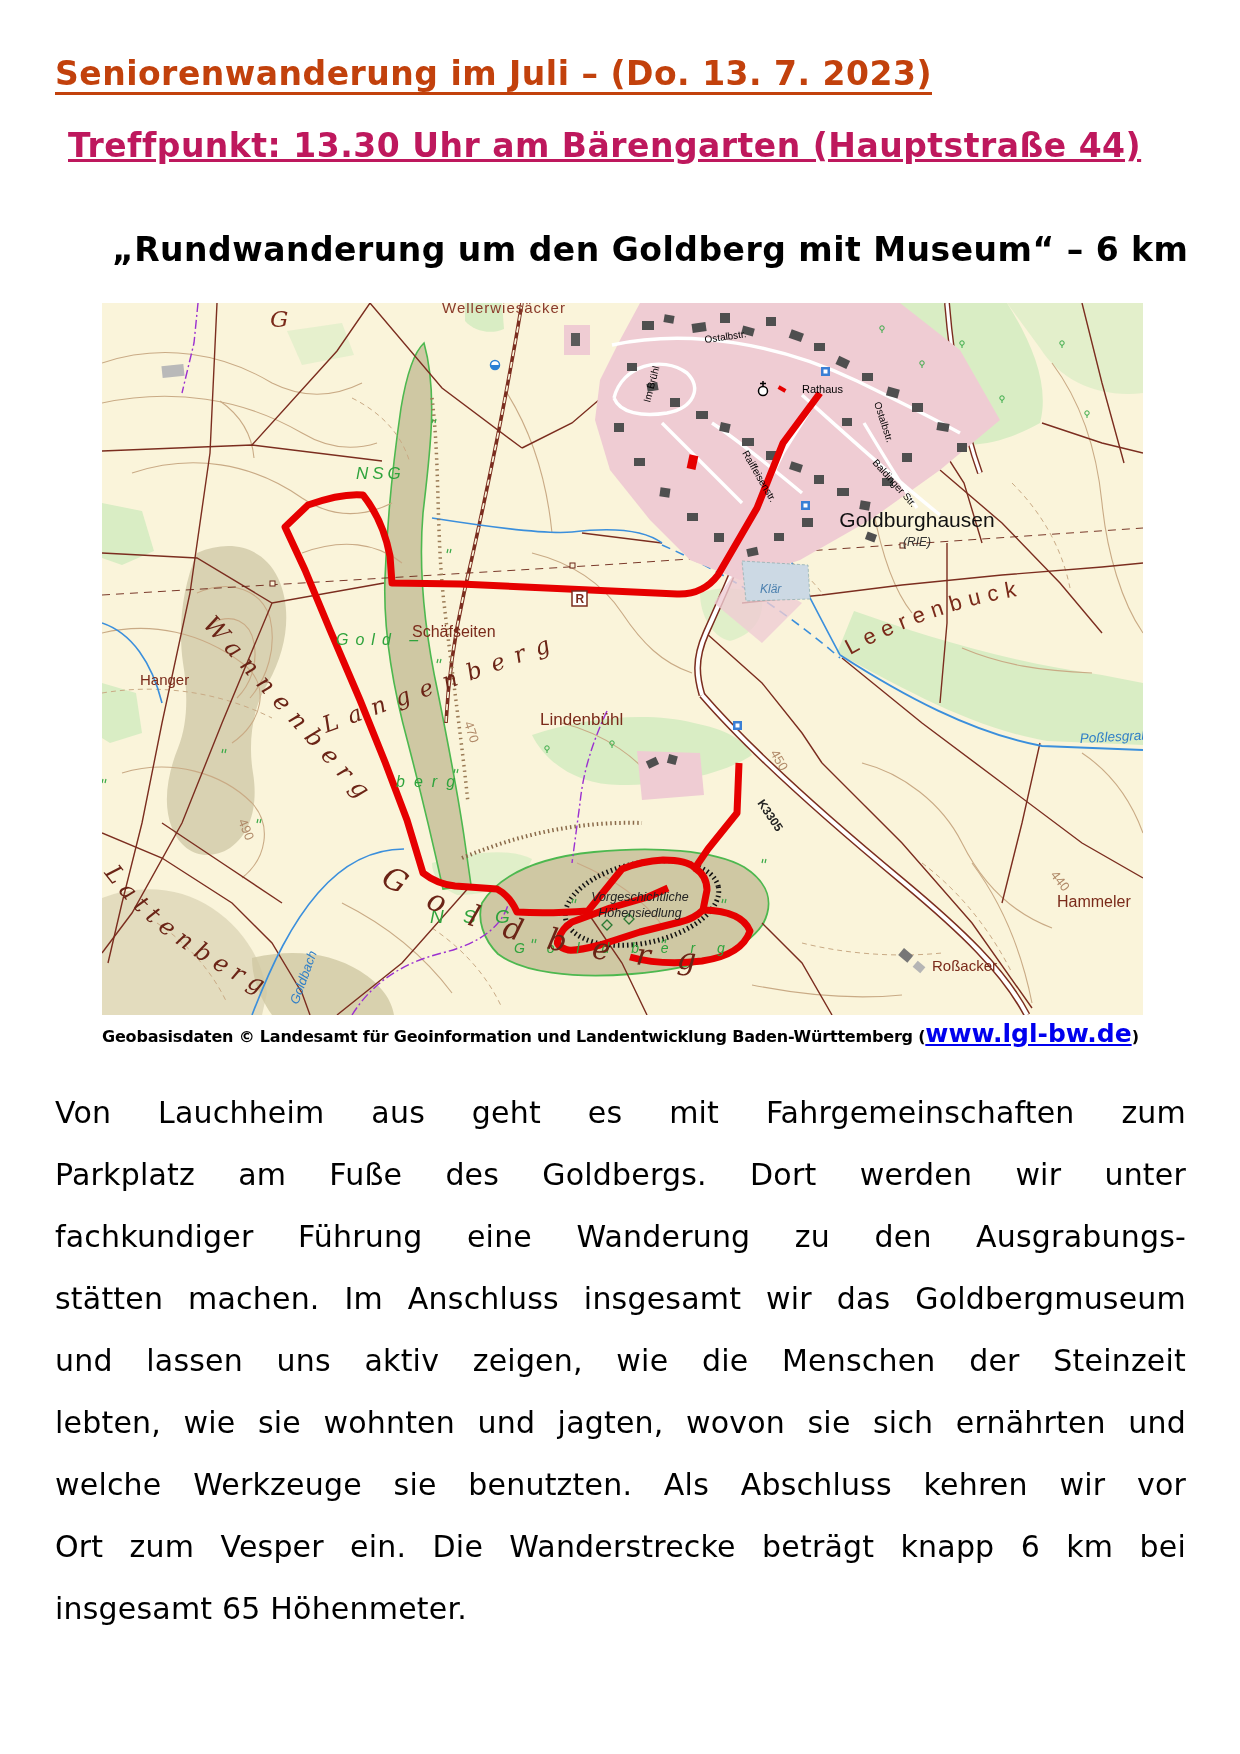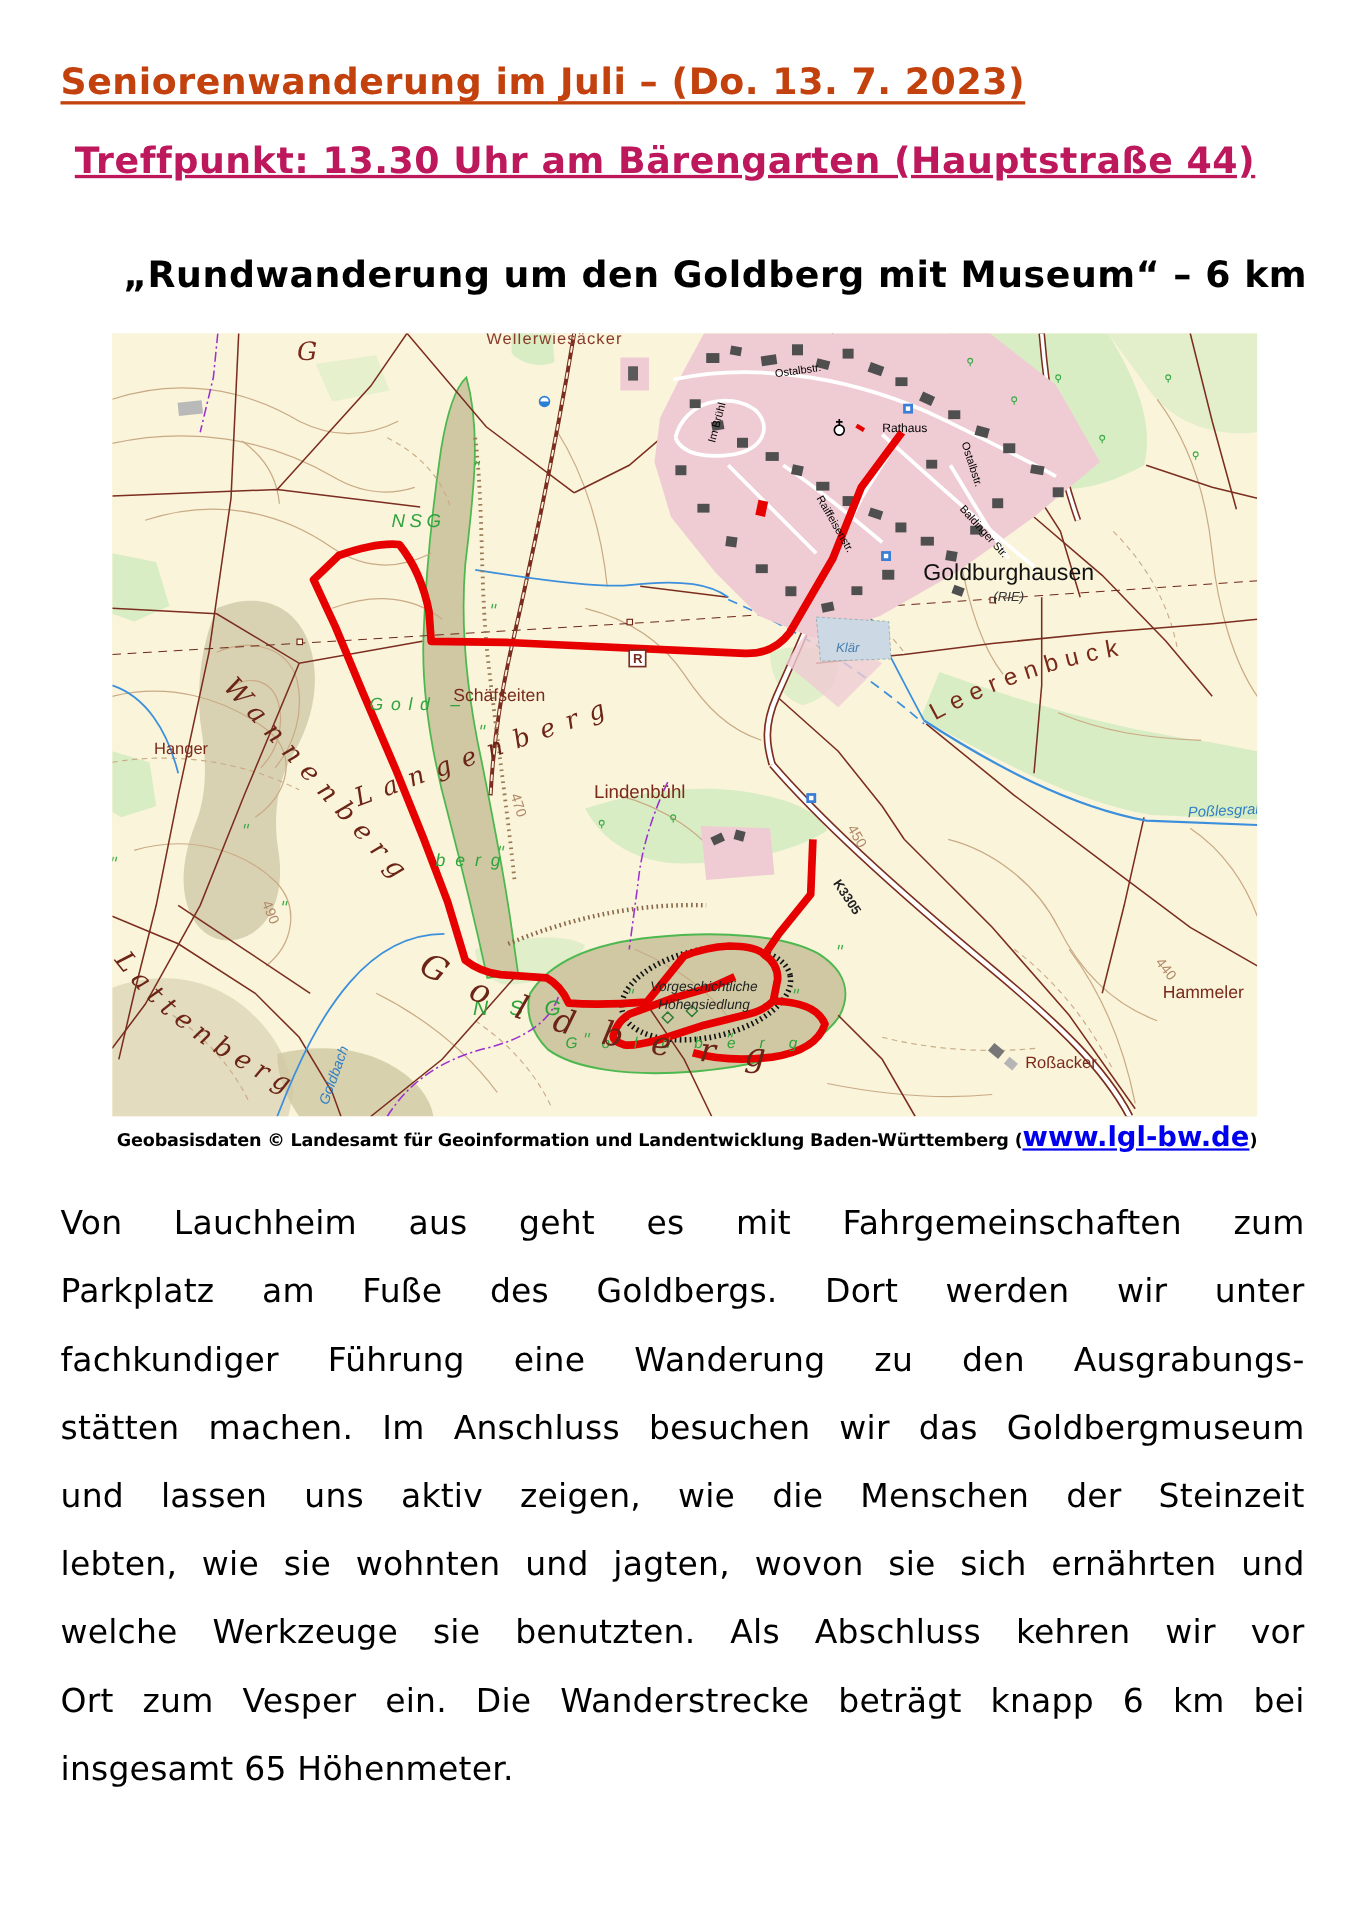--- a/index.html
+++ b/index.html
@@ -3,21 +3,21 @@
 <meta charset="utf-8">
 <style>
   html,body{margin:0;padding:0;background:#fff;}
   .page{position:relative;width:1240px;height:1754px;background:#fff;overflow:hidden;
         font-family:"DejaVu Sans","Liberation Sans",sans-serif;}
   .title{position:absolute;left:55px;top:54px;font-size:33px;font-weight:bold;
          text-decoration:underline;text-underline-offset:7px;letter-spacing:.5px;color:#c2410c;}
   .meeting{position:absolute;left:68px;top:126px;font-size:33px;font-weight:bold;letter-spacing:.5px;color:#be185d;text-decoration:underline;}
   .subtitle{position:absolute;left:112px;top:190px;font-size:33px;font-weight:bold;letter-spacing:.5px;color:#000;margin-top:40px;}
   .map-wrap{position:absolute;left:102px;top:303px;width:1041px;height:712px;overflow:hidden;background:#faf4da;}
-  .caption{position:absolute;left:102px;top:1019px;width:1041px;text-align:right;color:#000;}
+  .caption{position:absolute;left:102px;top:1019px;width:1041px;text-align:left;color:#000;}
   .caption .cap-txt{font-size:16px;font-weight:bold;letter-spacing:-.2px;}
   .caption .cap-link{font-size:25px;font-weight:bold;color:#0000ee;text-decoration:underline;cursor:pointer;}
   .body-text{position:absolute;left:55px;top:1082px;width:1131px;color:#000;
              font-size:30px;font-weight:normal;letter-spacing:.2px;}
   .body-line{height:62px;line-height:62px;text-align:justify;text-align-last:justify;white-space:nowrap0;}
   .body-line.last{text-align-last:left;}
   svg text{font-family:"Liberation Sans","DejaVu Sans",sans-serif;}
   .serifname{font-family:"DejaVu Serif","Liberation Serif",serif;font-style:italic;}
 </style>
 </head>
@@ -326,21 +326,21 @@
   </div>
 
   <div class="caption">
     <span class="cap-txt">Geobasisdaten © Landesamt für Geoinformation und Landentwicklung Baden-Württemberg (</span><span class="cap-link">www.lgl-bw.de</span><span class="cap-txt">)</span>
   </div>
 
   <div class="body-text">
     <div class="body-line">Von Lauchheim aus geht es mit Fahrgemeinschaften zum</div>
     <div class="body-line">Parkplatz am Fuße des Goldbergs. Dort werden wir unter</div>
     <div class="body-line">fachkundiger Führung eine Wanderung zu den Ausgrabungs-</div>
-    <div class="body-line">stätten machen. Im Anschluss besuchen wir das Goldbergmuseum</div>
+    <div class="body-line">stätten machen. Im Anschluss insgesamt wir das Goldbergmuseum</div>
     <div class="body-line">und lassen uns aktiv zeigen, wie die Menschen der Steinzeit</div>
     <div class="body-line">lebten, wie sie wohnten und jagten, wovon sie sich ernährten und</div>
     <div class="body-line">welche Werkzeuge sie benutzten. Als Abschluss kehren wir vor</div>
     <div class="body-line">Ort zum Vesper ein. Die Wanderstrecke beträgt knapp 6 km bei</div>
     <div class="body-line last">insgesamt 65 Höhenmeter.</div>
   </div>
 
 </div>
 
 </body></html>

